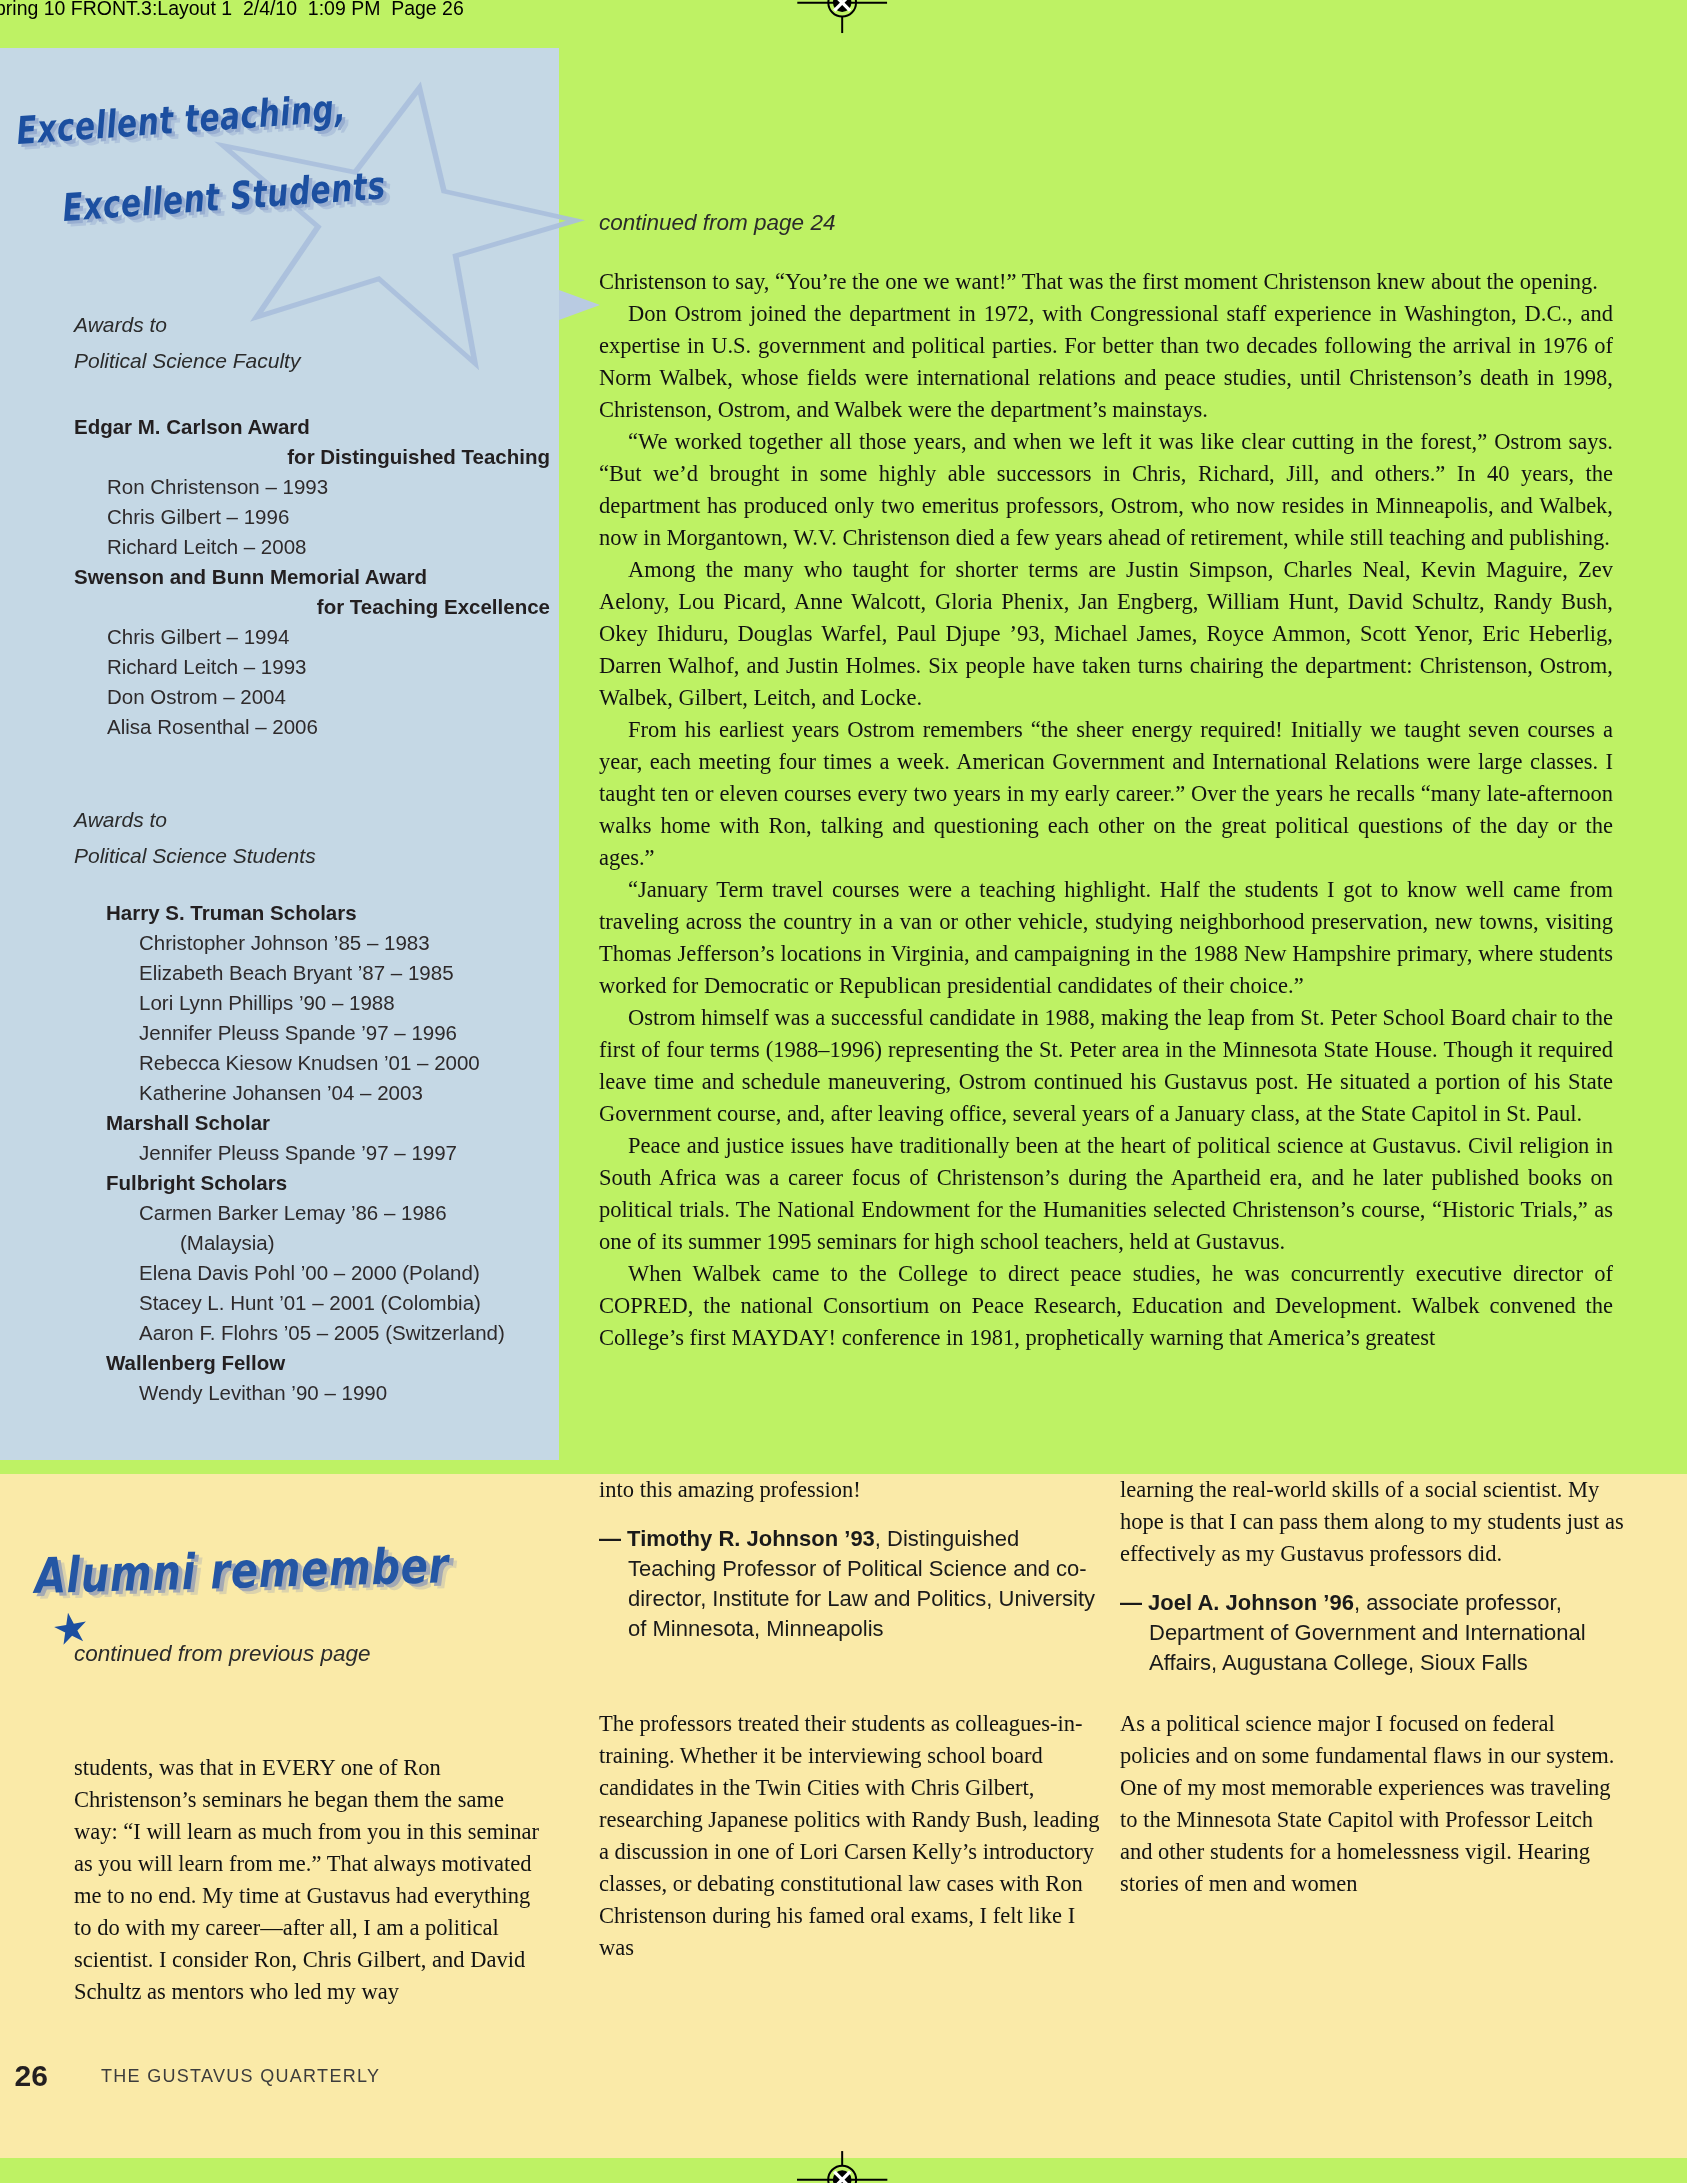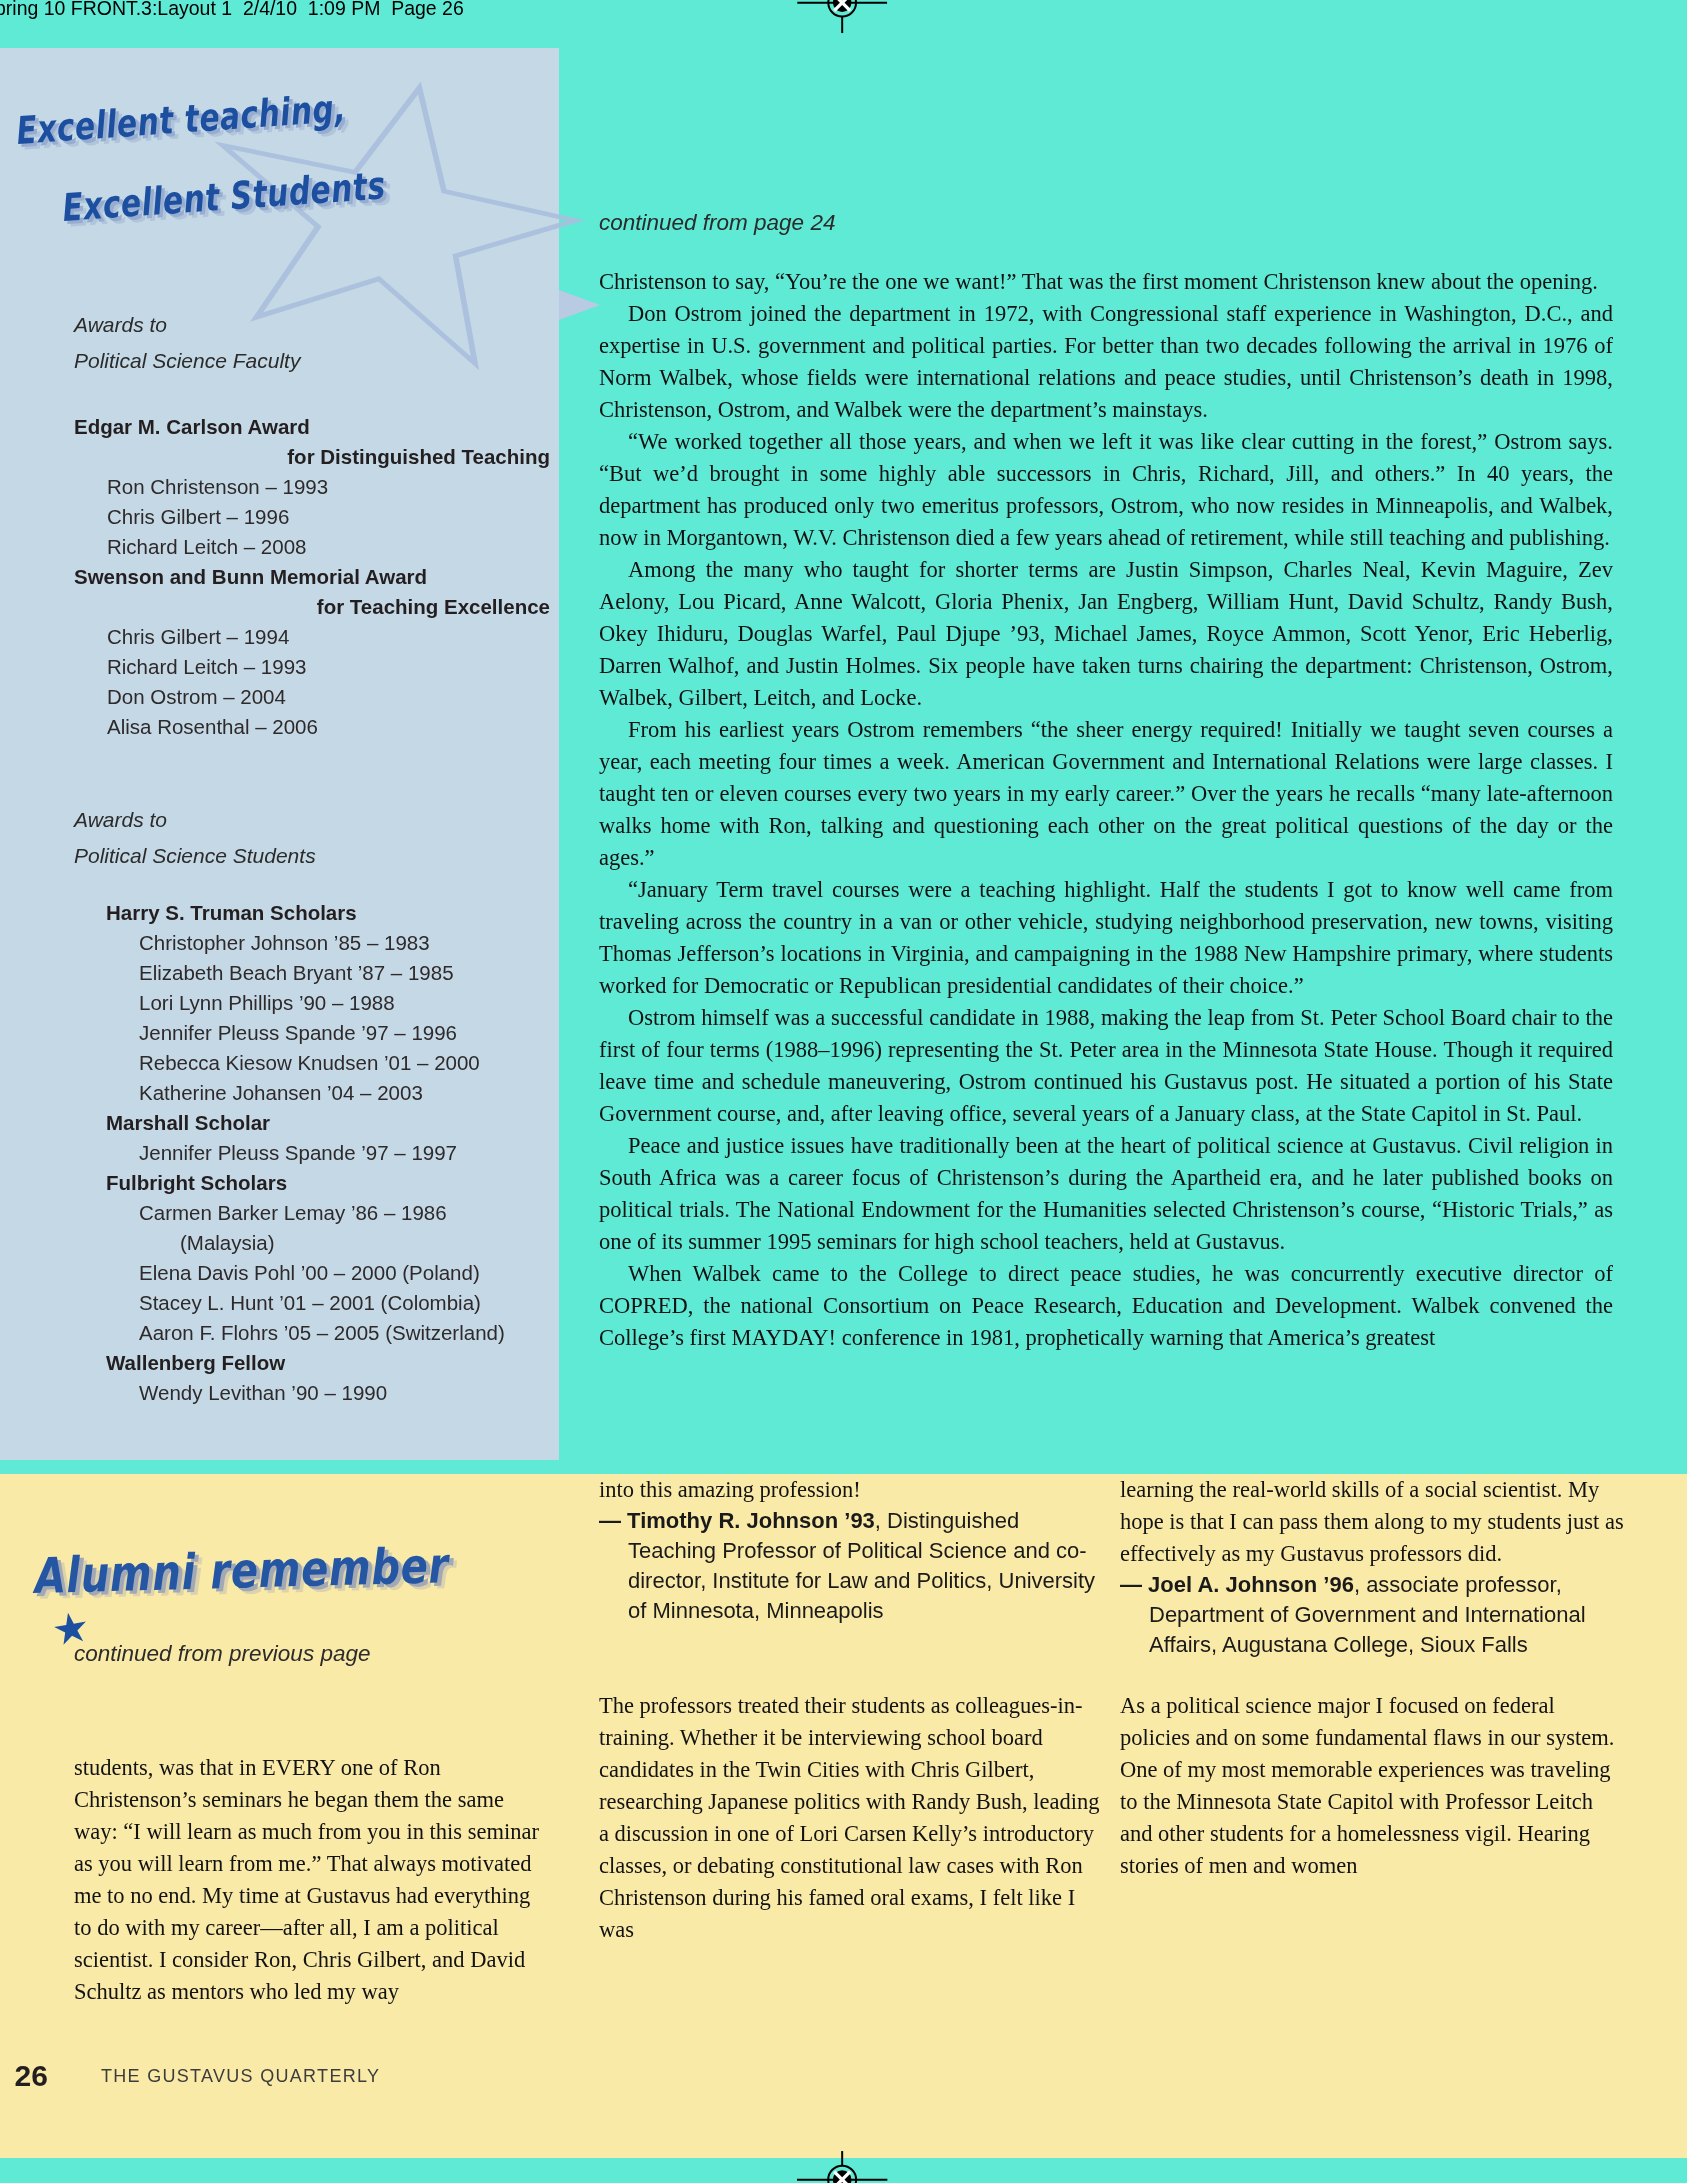--- a/index.html
+++ b/index.html
@@ -1,16 +1,16 @@
 <!DOCTYPE html>
 <html style="font-size:10.6px"><head>
 <meta charset="utf-8">
 <style>
   html,body{margin:0;padding:0;background:#ffffff;}
-  .page{position:relative;width:1688px;height:2183px;background:#5eead4;overflow:hidden;
+  .page{position:relative;width:1688px;height:2183px;background:#bef264;overflow:hidden;
         font-family:"Liberation Sans",sans-serif;color:#1a1a1a;}
 
   
   .print-slug{position:absolute;left:-5.3px;top:-4px;font-size:20.5px;color:#000;
               letter-spacing:0px;white-space:pre;transform:scaleX(.95);transform-origin:left top;}
 
   
   .regmark{position:absolute;}
   .regmark.top{left:797px;top:-29px;}
   .regmark.bottom{left:797px;top:2151px;}
@@ -59,21 +59,21 @@
                  color:#121212;text-align:left;}
   .a-col1{left:74px;width:479px;}
   .a-col1 p.serif{margin-top:278px;}
   .a-col2{left:599px;width:506px;}
   .a-col2 .lead{margin-top:66px;}
   .a-col2 p.para{margin-top:64px;}
   .a-col3{left:1120px;width:510px;}
   .a-col3 .lead{margin-top:66px;}
   .a-col3 p.para{margin-top:30px;}
   .attr{font-family:"Liberation Sans",sans-serif;font-size:22px;line-height:30px;color:#1a1a1a;
-        margin:0 0 0 0;padding-left:29px;text-indent:-29px;}
+        margin:18px 0 0 0;padding-left:29px;text-indent:-29px;}
   .attr-bold{font-weight:bold;}
 
   .footer{position:absolute;left:14.6px;top:585px;}
   .pageno{font-weight:bold;font-size:30px;color:#231f20;}
   .journal{font-size:18px;letter-spacing:1.3px;color:#3c3c3c;margin-left:53px;vertical-align:4px;}
 </style>
 </head>
 <body>
 
 <div class="page">

